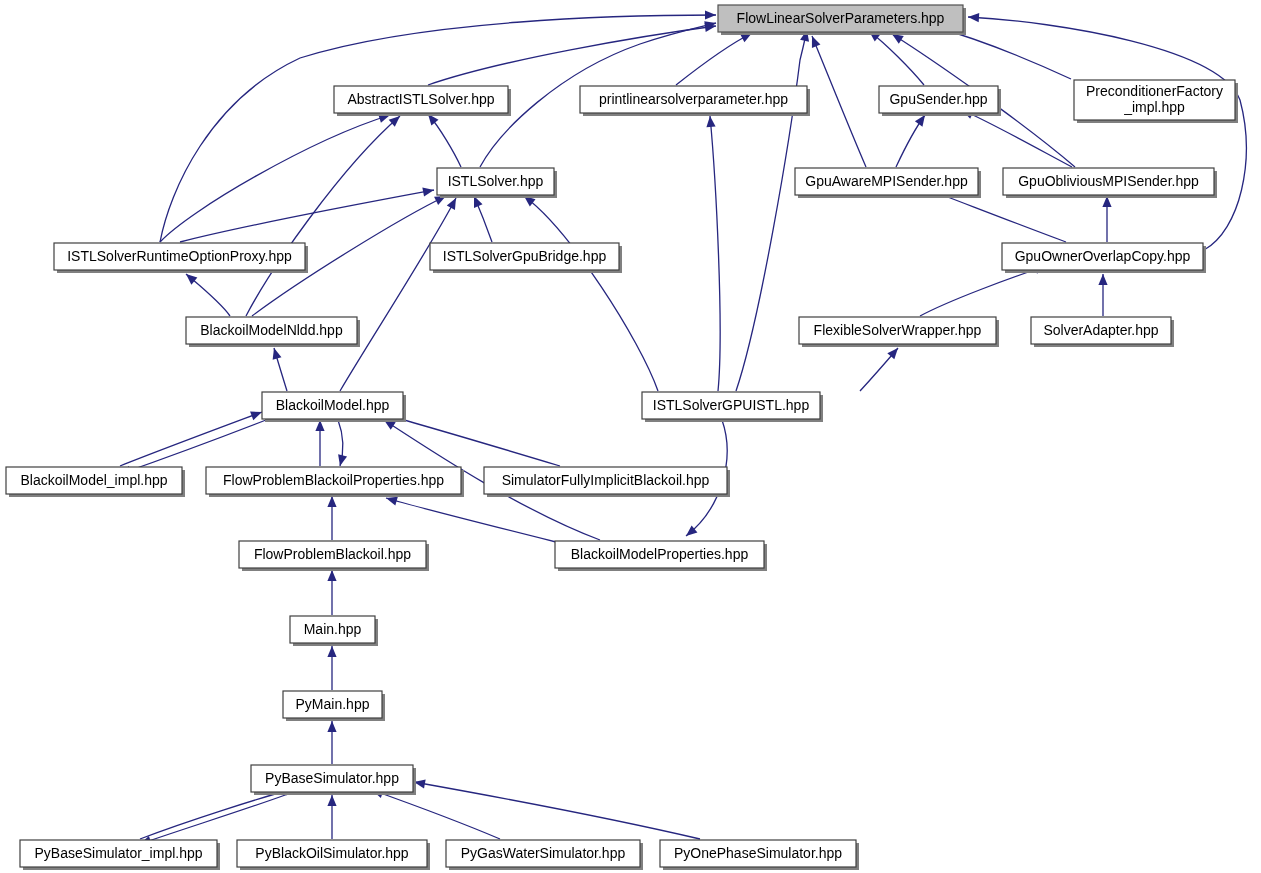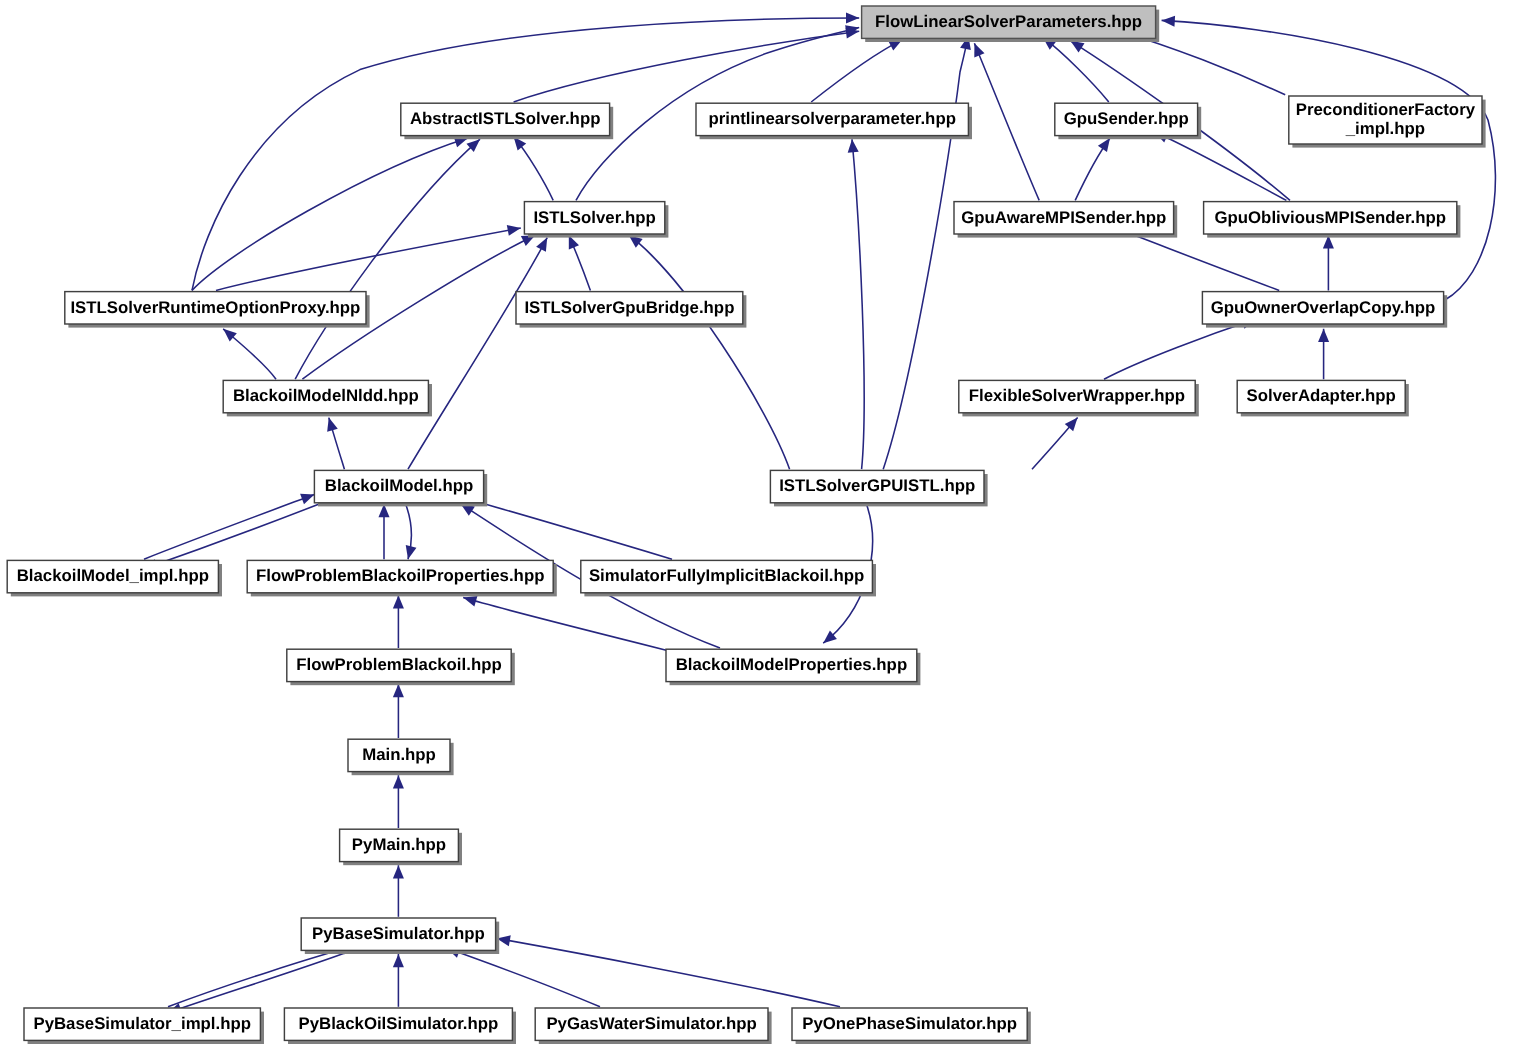--- a/index.html
+++ b/index.html
@@ -11,21 +11,20 @@
   body {
     width: 1261px;
     height: 873px;
     font-family: "Liberation Sans", sans-serif;
     overflow: hidden;
   }
   #graph-root {
     position: relative;
     width: 1261px;
     height: 873px;
-    font-weight: bold;
   }
   svg#dep-graph {
     display: block;
     width: 1261px;
     height: 873px;
   }
   .node-box {
     fill: #ffffff;
     stroke: #404040;
     stroke-width: 1.2;

